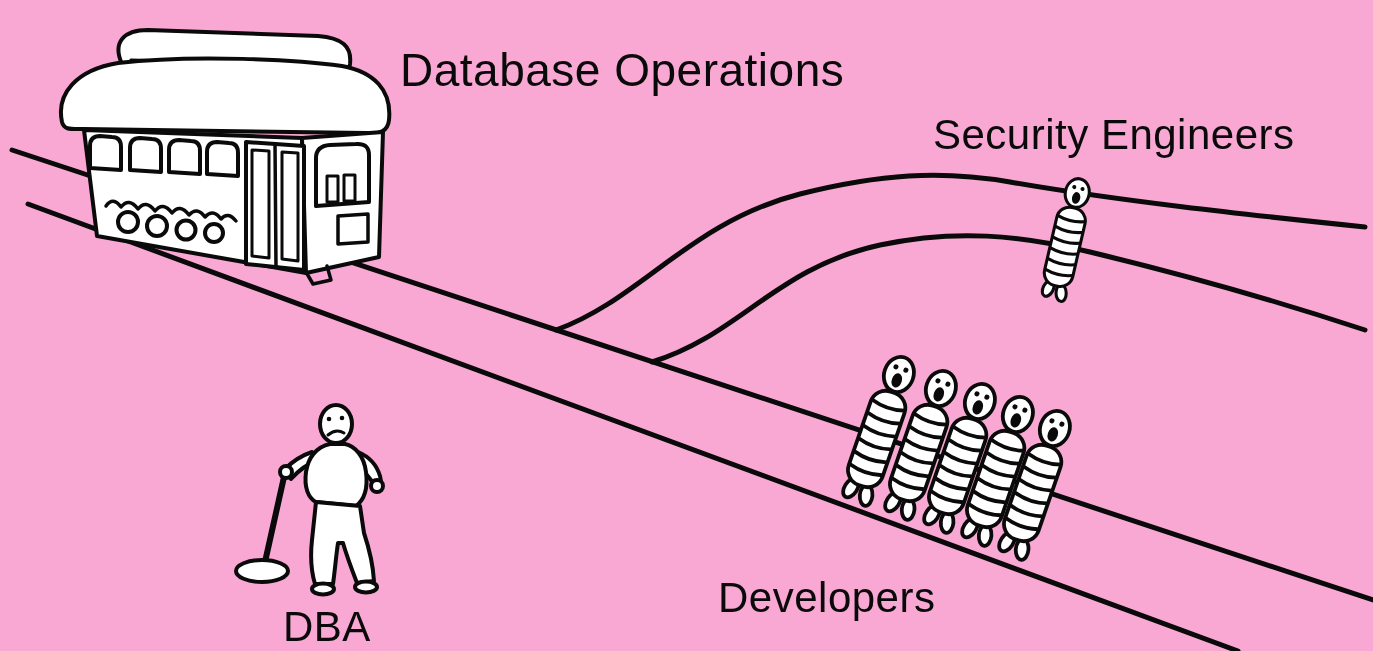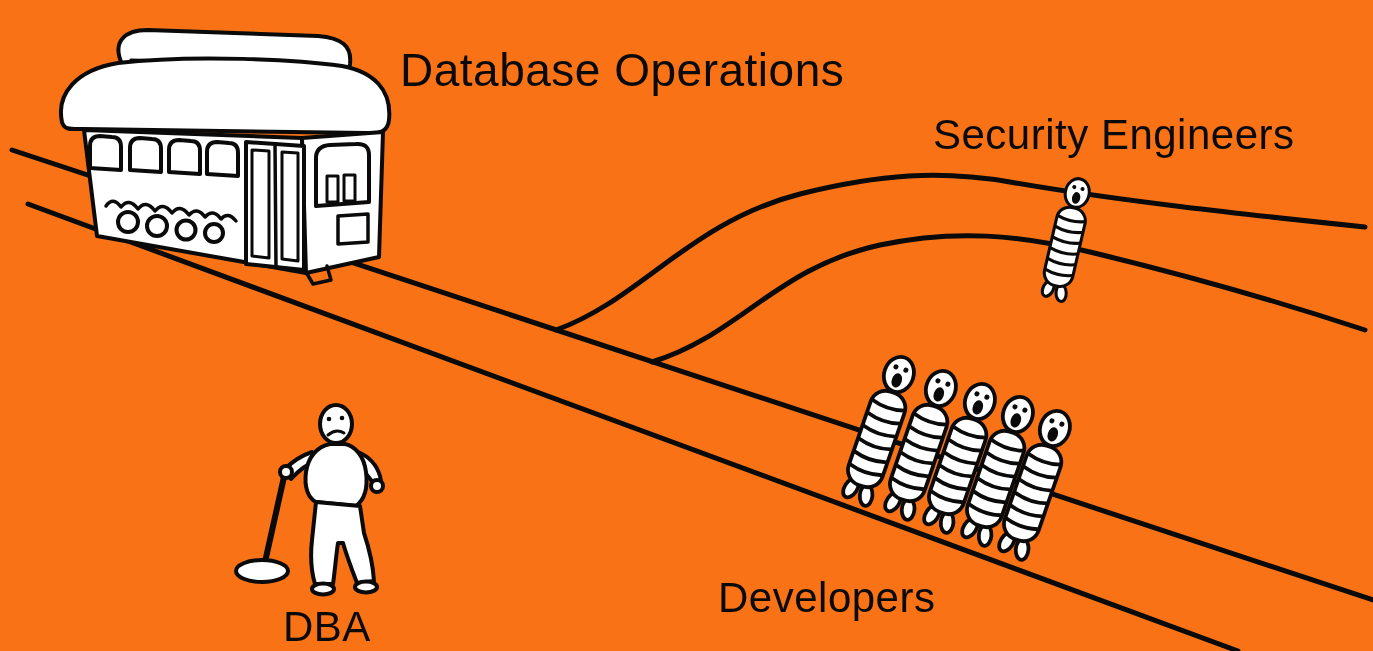--- a/index.html
+++ b/index.html
@@ -1,20 +1,20 @@
 <!DOCTYPE html>
 <html><head>
 <meta charset="utf-8">
 <style>
   html, body { margin: 0; padding: 0; background: #ffffff; }
   .stage {
     position: relative;
     width: 1373px;
     height: 651px;
-    background: #f97316;
+    background: #f9a8d4;
     overflow: hidden;
     font-family: "Liberation Sans", sans-serif;
   }
   svg { display: block; }
   .ink   { stroke: #0a0a0a; fill: none; stroke-linecap: round; stroke-linejoin: round; }
   .fillw { fill: #ffffff; }
   .solid { fill: #0a0a0a; stroke: none; }
   text.lbl {
     fill: #0a0a0a;
     font-family: "Liberation Sans", sans-serif;

